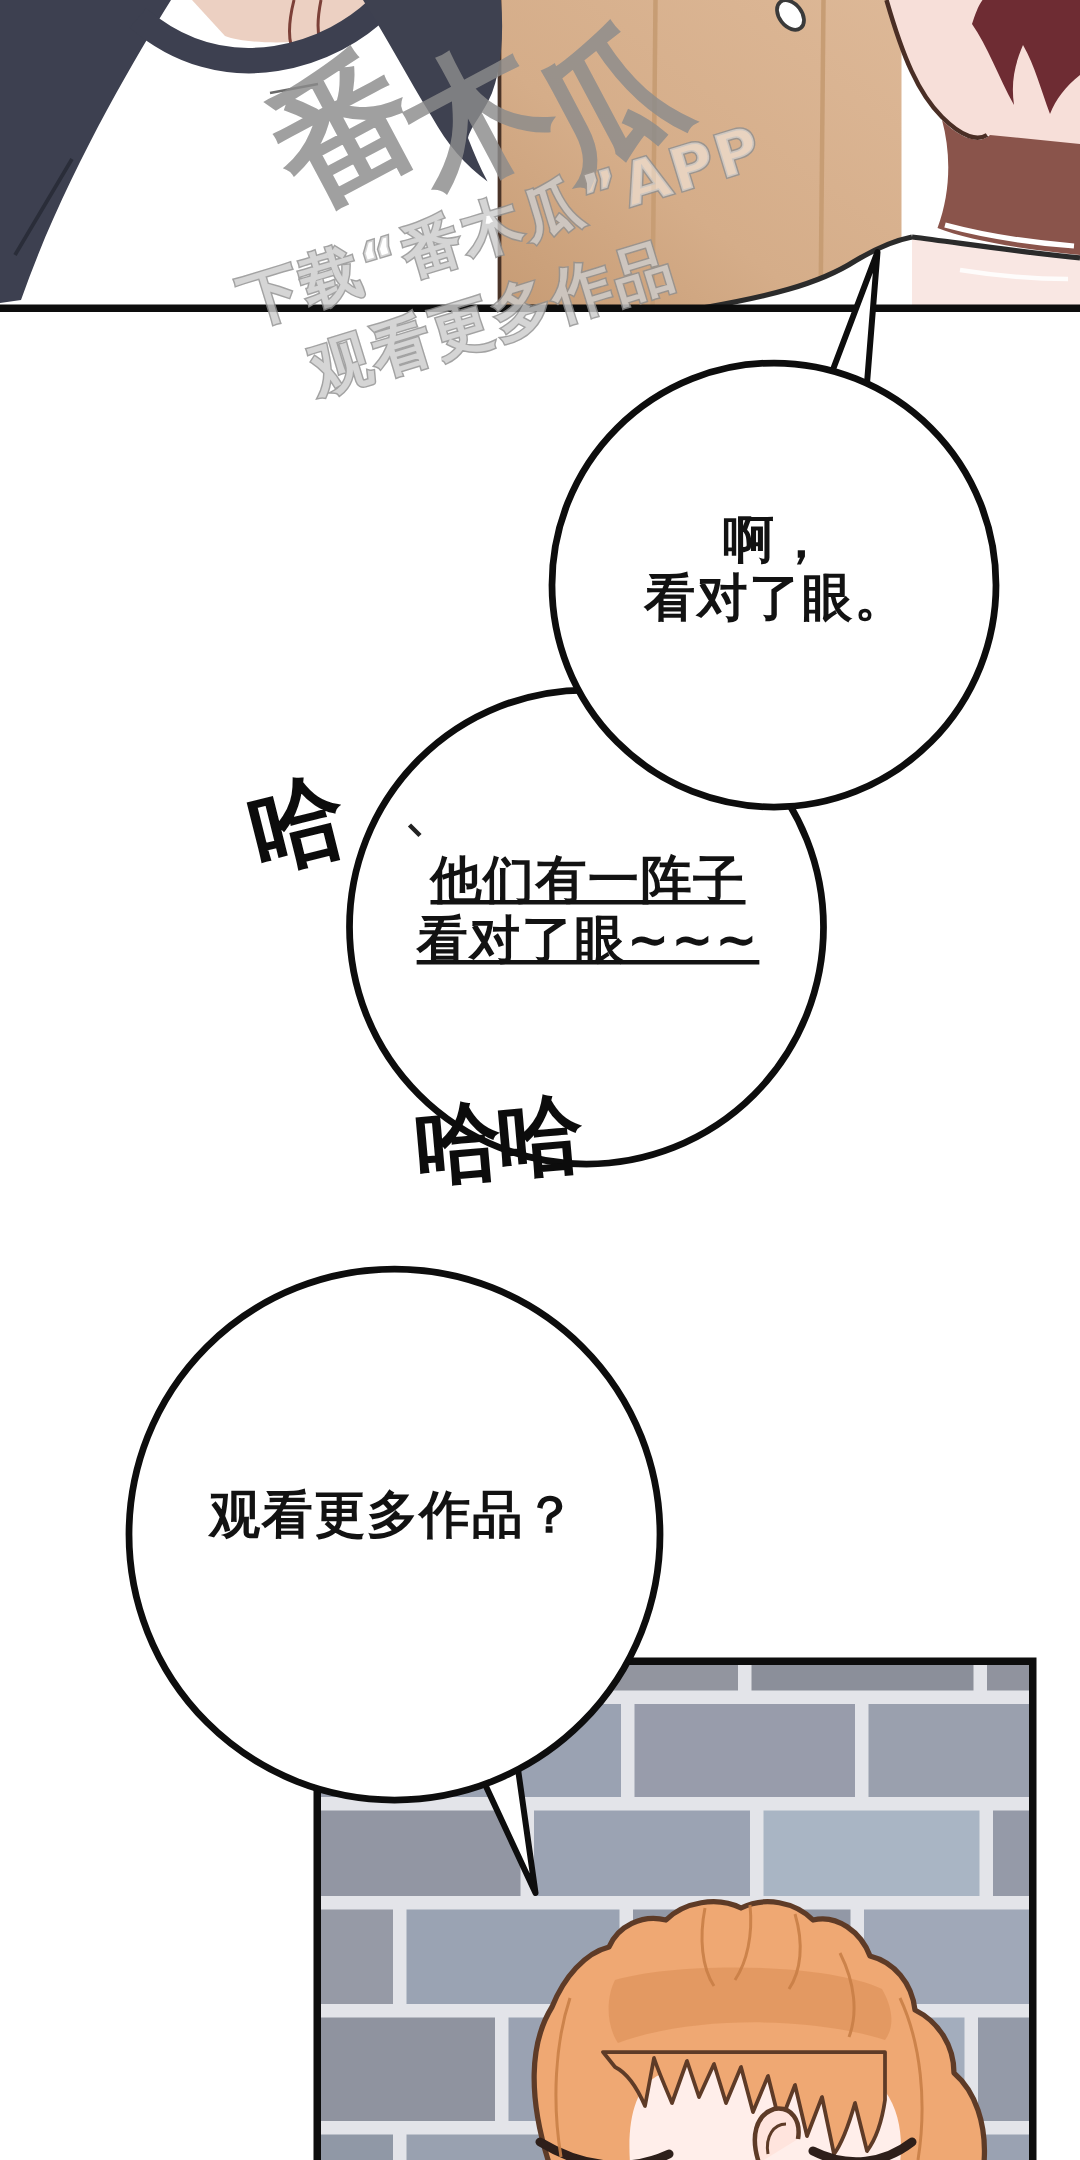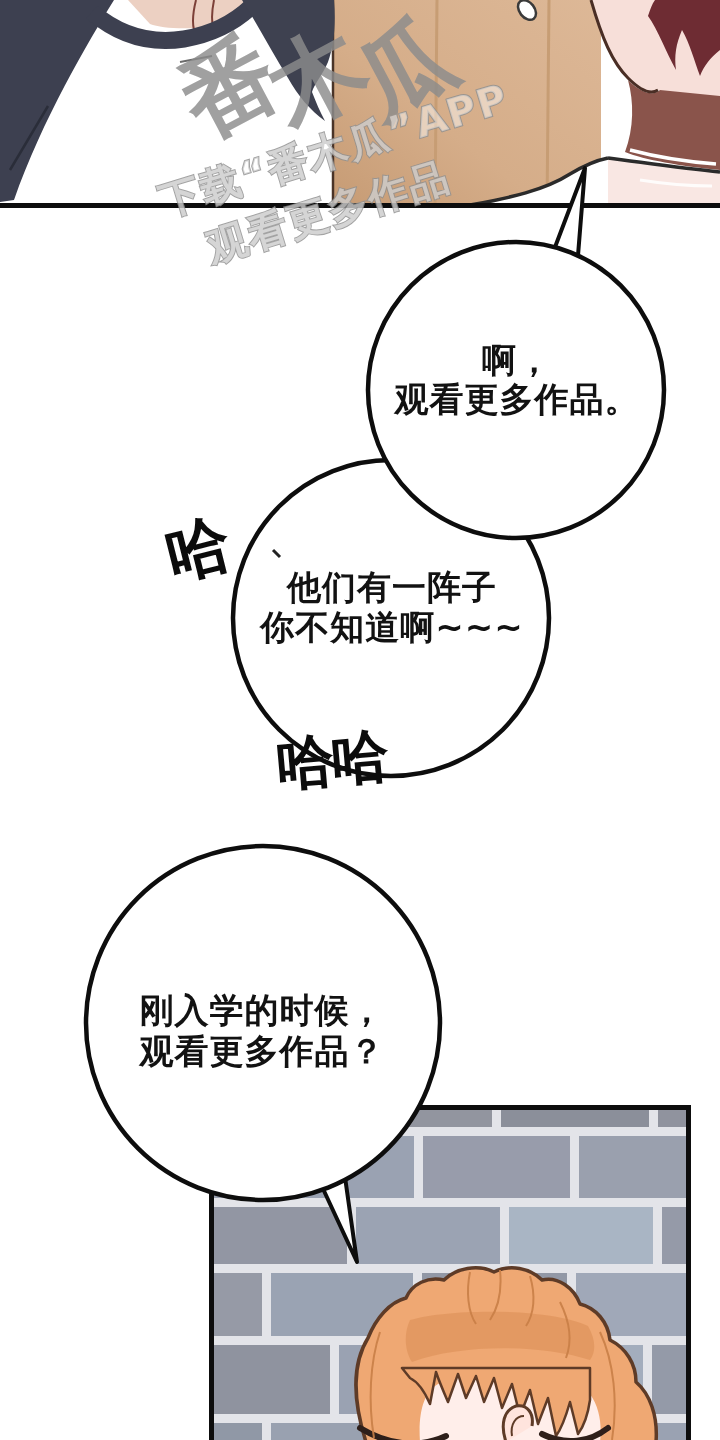--- a/index.html
+++ b/index.html
@@ -7,21 +7,21 @@
     position:relative;width:720px;height:1440px;overflow:hidden;
     background:#ffffff;font-family:"DejaVu Sans",sans-serif;
   }
   .stage svg{position:absolute;left:0;top:0;display:block;}
   .bubble-text{
     position:absolute;text-align:center;color:#121212;
     font-weight:600;letter-spacing:1px;
     font-family:"DejaVu Sans",sans-serif;
   }
   .bt1{left:377px;top:341px;width:280px;font-size:34px;line-height:39px;}
-  .bt2{left:232px;top:567px;width:320px;font-size:34px;line-height:40px;}
+  .bt2{left:232px;top:567px;width:320px;font-size:34px;line-height:40px;text-decoration:underline;}
   .bt3{left:92px;top:990px;width:340px;font-size:34px;line-height:41px;}
   .laugh{
     position:absolute;color:#0c0c0c;font-weight:900;
     font-family:"DejaVu Sans",sans-serif;white-space:nowrap;
   }
   .laugh1{left:166px;top:506px;font-size:64px;transform:rotate(-14deg);}
   .laugh2{left:276px;top:722px;font-size:58px;transform:rotate(-5deg);letter-spacing:-3px;}
   .wm-big{
     font-size:95px;font-weight:bold;letter-spacing:-6px;
     fill:#8c8c8c;font-family:"DejaVu Sans",sans-serif;
@@ -182,27 +182,26 @@
       <path d="M 549,263 L 585,168 L 577,268" fill="#ffffff" stroke="#0d0d0d" stroke-width="4" stroke-linejoin="round"></path>
       <circle cx="391" cy="618" r="158" fill="#ffffff" stroke="#0d0d0d" stroke-width="4.5"></circle>
       <circle cx="516" cy="390" r="148" fill="#ffffff" stroke="#0d0d0d" stroke-width="4.5"></circle>
 
       <line x1="273" y1="550" x2="280" y2="557" stroke="#222222" stroke-width="3"></line>
     </g>
   </svg>
 
   <div class="bubble-text bt1">
     <div>啊，</div>
-    <div>观看更多作品。</div>
+    <div>看对了眼。</div>
   </div>
   <div class="bubble-text bt2">
     <div>他们有一阵子</div>
-    <div>你不知道啊~~~</div>
+    <div>看对了眼~~~</div>
   </div>
   <div class="bubble-text bt3">
-    <div>刚入学的时候，</div>
     <div>观看更多作品？</div>
   </div>
 
   <div class="laugh laugh1">哈</div>
   <div class="laugh laugh2">哈哈</div>
 
 </div>
 
 </body></html>

